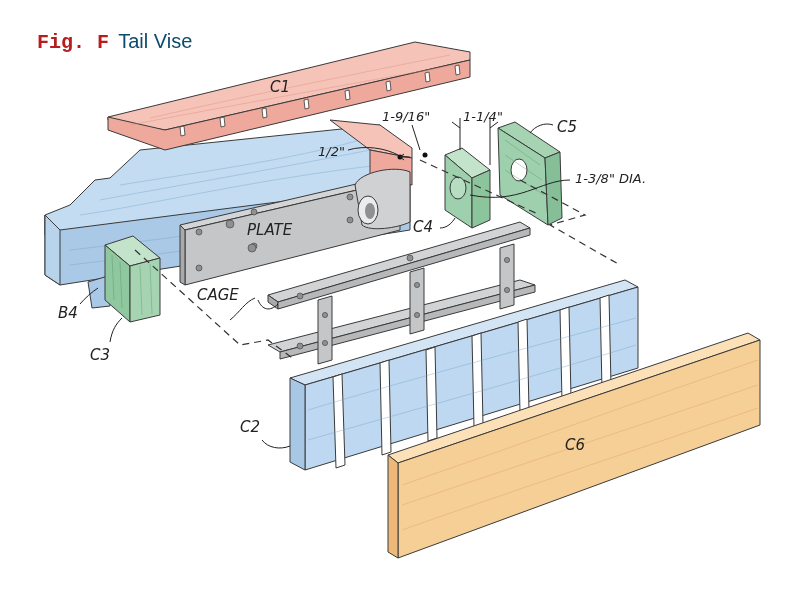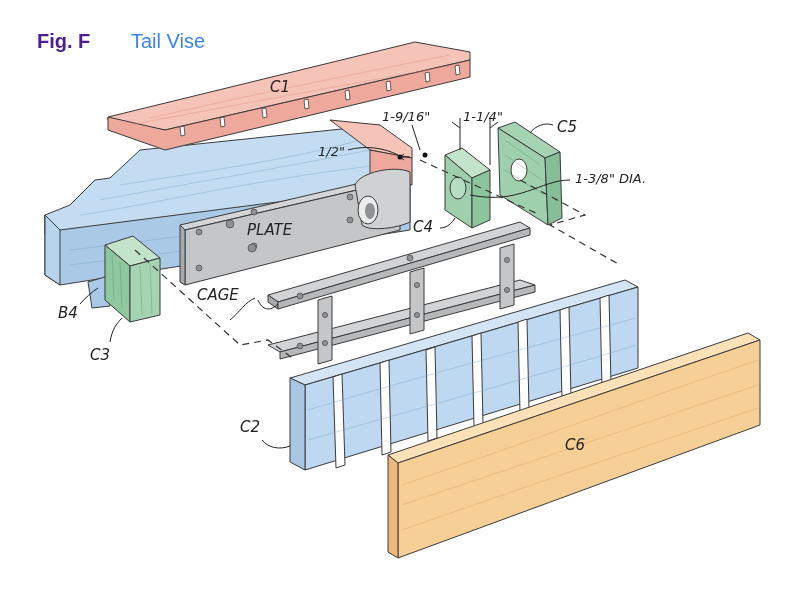--- a/index.html
+++ b/index.html
@@ -1,19 +1,19 @@
 <!DOCTYPE html>
 <html><head>
 <meta charset="utf-8">
 <style>
   html,body{margin:0;padding:0;background:#ffffff;}
   body{width:800px;height:596px;overflow:hidden;position:relative;font-family:"DejaVu Sans",sans-serif;}
   .fig-title{position:absolute;left:37px;top:30px;font-family:"Liberation Sans",sans-serif;font-size:20px;color:#111;white-space:nowrap;}
-  .fig-num{color:#4c1d95;font-weight:bold;margin-right:16px;}
-  .fig-name{color:#3b82f6;margin-left:19px;}
+  .fig-num{color:#b91c1c;font-weight:bold;margin-right:4px;font-family:Liberation Mono, monospace;}
+  .fig-name{color:#0c4a6e;}
   svg#art{position:absolute;left:0;top:0;}
   .lbl{font-family:"DejaVu Sans",sans-serif;font-style:italic;fill:#222;font-size:15px;}
   .lbl-sm{font-family:"DejaVu Sans",sans-serif;font-style:italic;fill:#222;font-size:13px;}
   .edge{stroke:#3a3a3a;stroke-width:1;stroke-linejoin:round;}
   .grain{fill:none;stroke-width:0.7;opacity:0.55;}
   .lead{fill:none;stroke:#222;stroke-width:1;}
   .dash{fill:none;stroke:#333;stroke-width:1.2;stroke-dasharray:7 5;}
 </style>
 </head>
 <body>

